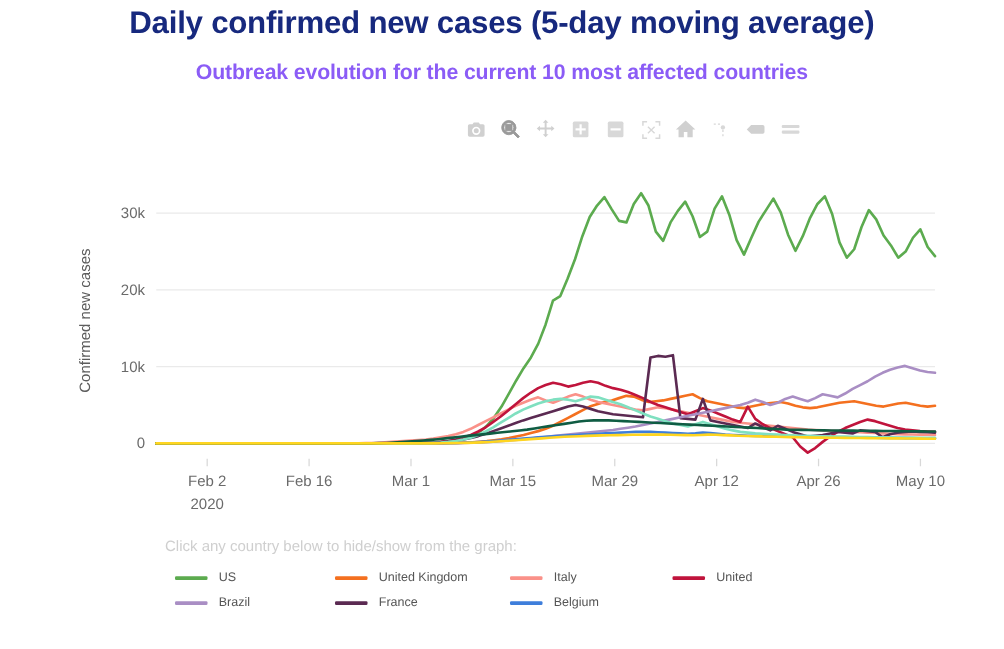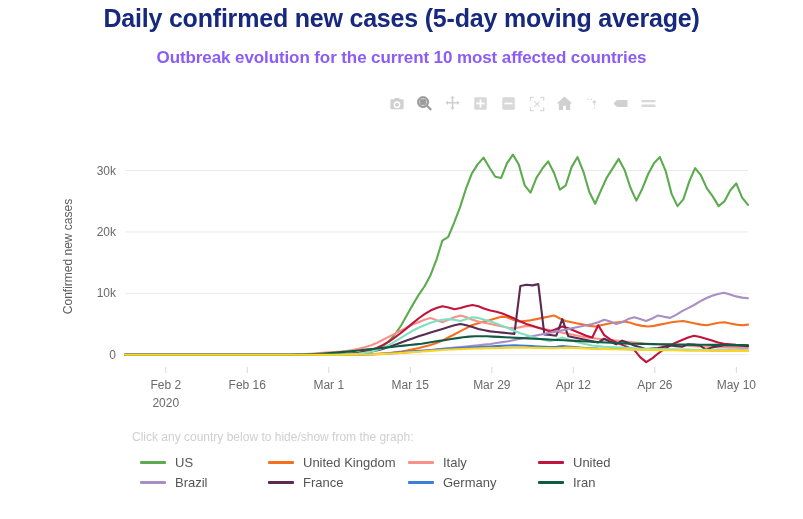--- a/index.html
+++ b/index.html
@@ -3,21 +3,21 @@
 <meta charset="utf-8">
 <style>
   html,body{margin:0;padding:0;}
   body{
     width:803px;height:519px;
     background:#ffffff;
     font-family:"Liberation Sans", sans-serif;
     overflow:hidden;
     position:relative;
   }
-  .page{position:relative;width:668px;height:519px;padding-left:16px;}
+  .page{position:relative;width:668px;height:519px;}
 
   
   #chart-title{
     position:absolute;left:0;top:4px;width:803px;
     text-align:center;
     font-size:25px;font-weight:bold;
     color:#17297e;
     letter-spacing:-0.2px;
     white-space:nowrap;
   }
@@ -68,21 +68,21 @@
     align-items:center;
   }
   .legend-item{
     display:flex;align-items:center;gap:9px;
     cursor:pointer;height:20px;
   }
   .legend-swatch{
     width:26px;height:3px;border-radius:1px;flex:0 0 auto;
   }
   .legend-label{
-    font-size:13px;color:#555;
+    font-size:10px;color:#555;
     font-family:"Liberation Sans",sans-serif;
     white-space:nowrap;
   }
 </style>
 </head>
 <body>
 
 <div class="page">
 
   <div id="chart-title">Daily confirmed new cases (5-day moving average)</div>
@@ -210,21 +210,17 @@
       <div class="legend-item">
         <span class="legend-swatch" style="background: rgb(169, 142, 196);"></span>
         <span class="legend-label">Brazil</span>
       </div>
       <div class="legend-item">
         <span class="legend-swatch" style="background: rgb(91, 42, 82);"></span>
         <span class="legend-label">France</span>
       </div>
       <div class="legend-item">
         <span class="legend-swatch" style="background: rgb(62, 126, 219);"></span>
-        <span class="legend-label">Germany</span>
-      </div>
-      <div class="legend-item">
-        <span class="legend-swatch" style="background: rgb(15, 92, 67);"></span>
-        <span class="legend-label">Iran</span>
+        <span class="legend-label">Belgium</span>
       </div>
     </div>
 
 </div>
 
 </body></html>

